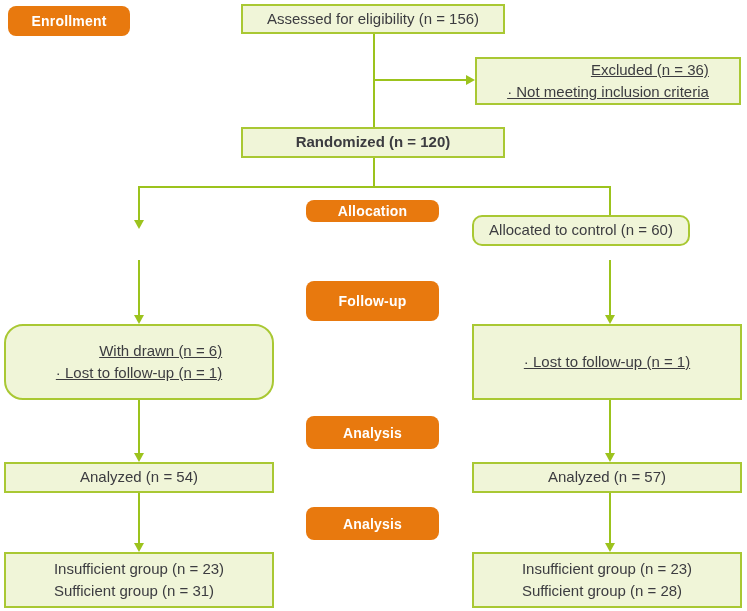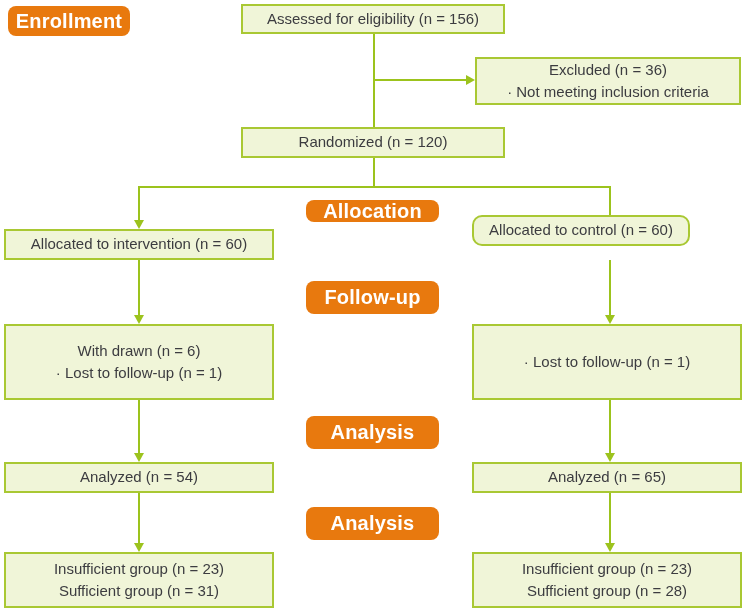--- a/index.html
+++ b/index.html
@@ -15,27 +15,27 @@
     position:relative;width:747px;height:611px;background:#fff;
     font-family:"Liberation Sans","DejaVu Sans",sans-serif;
     color:var(--text-color);font-size:15px;overflow:hidden;
   }
   .box{
     position:absolute;background:var(--box-fill);
     border:2px solid var(--box-border);box-sizing:border-box;
     display:flex;align-items:center;justify-content:center;
     line-height:1.48;
   }
-  .box .inner{width:fit-content;margin:16px auto;text-align:center;}
-  .box.center{text-align:center;}
+  .box .inner{width:fit-content;margin:16px auto;text-align:right;text-decoration:underline;}
+  .box.center{}
   .badge{
     position:absolute;background:var(--accent-orange);
     border-radius:8px;color:var(--badge-text);font-weight:700;
     display:flex;align-items:center;justify-content:center;
-    box-sizing:border-box;font-size:20px;letter-spacing:.2px;
+    box-sizing:border-box;font-size:14px;letter-spacing:.2px;
   }
   .vline{position:absolute;width:2px;background:var(--line-green);}
   .hline{position:absolute;height:2px;background:var(--line-green);}
   .arrow-down{
     position:absolute;width:0;height:0;
     border-left:5px solid transparent;border-right:5px solid transparent;
     border-top:9px solid var(--line-green);
   }
   .arrow-right{
     position:absolute;width:0;height:0;
@@ -43,21 +43,21 @@
     border-left:9px solid var(--line-green);
   }
 </style>
 </head>
 <body>
 
 <div class="stage">
 
   <div class="badge" style="left:8px;top:6px;width:122px;height:30px;">Enrollment</div>
   <div class="badge" style="left:306px;top:200px;width:133px;height:22px;">Allocation</div>
-  <div class="badge" style="left:306px;top:281px;width:133px;height:33px;">Follow-up</div>
+  <div class="badge" style="left:306px;top:281px;width:133px;height:40px;">Follow-up</div>
   <div class="badge" style="left:306px;top:416px;width:133px;height:33px;">Analysis</div>
   <div class="badge" style="left:306px;top:507px;width:133px;height:33px;">Analysis</div>
 
   <div class="vline" style="left:373px;top:34px;height:93px;"></div>
   <div class="hline" style="left:374px;top:79px;width:92px;"></div>
   <div class="arrow-right" style="left:466px;top:75px;"></div>
 
   <div class="vline" style="left:373px;top:158px;height:30px;"></div>
   <div class="hline" style="left:138px;top:186px;width:473px;"></div>
 
@@ -85,51 +85,48 @@
     <div>Assessed for eligibility (n = 156)</div>
   </div>
 
   <div class="box" style="left:475px;top:57px;width:266px;height:48px;">
     <div class="inner">
       <div>Excluded (n = 36)</div>
       <div>· Not meeting inclusion criteria</div>
     </div>
   </div>
 
-  <div class="box center" style="left:241px;top:127px;width:264px;height:31px;">
+  <div class="box center" style="left:241px;top:127px;width:264px;height:31px;font-weight:bold;">
     <div>Randomized (n = 120)</div>
   </div>
 
-  <div class="box center" style="left:4px;top:229px;width:270px;height:31px;">
-    <div>Allocated to intervention (n = 60)</div>
-  </div>
 
   <div class="box center" style="left:472px;top:215px;width:218px;height:31px;border-radius:10px;">
     <div>Allocated to control (n = 60)</div>
   </div>
 
-  <div class="box" style="left:4px;top:324px;width:270px;height:76px;">
+  <div class="box" style="left:4px;top:324px;width:270px;height:76px;border-radius:19px;">
     <div class="inner">
       <div>With drawn (n = 6)</div>
       <div>· Lost to follow-up (n = 1)</div>
     </div>
   </div>
 
   <div class="box" style="left:472px;top:324px;width:270px;height:76px;">
     <div class="inner">
       <div>· Lost to follow-up (n = 1)</div>
     </div>
   </div>
 
   <div class="box center" style="left:4px;top:462px;width:270px;height:31px;">
     <div>Analyzed (n = 54)</div>
   </div>
 
   <div class="box center" style="left:472px;top:462px;width:270px;height:31px;">
-    <div>Analyzed (n = 65)</div>
+    <div>Analyzed (n = 57)</div>
   </div>
 
   <div class="box center" style="left:4px;top:552px;width:270px;height:56px;">
     <div>
       <div>Insufficient group (n = 23)</div>
       <div>Sufficient group (n = 31)</div>
     </div>
   </div>
 
   <div class="box center" style="left:472px;top:552px;width:270px;height:56px;">

